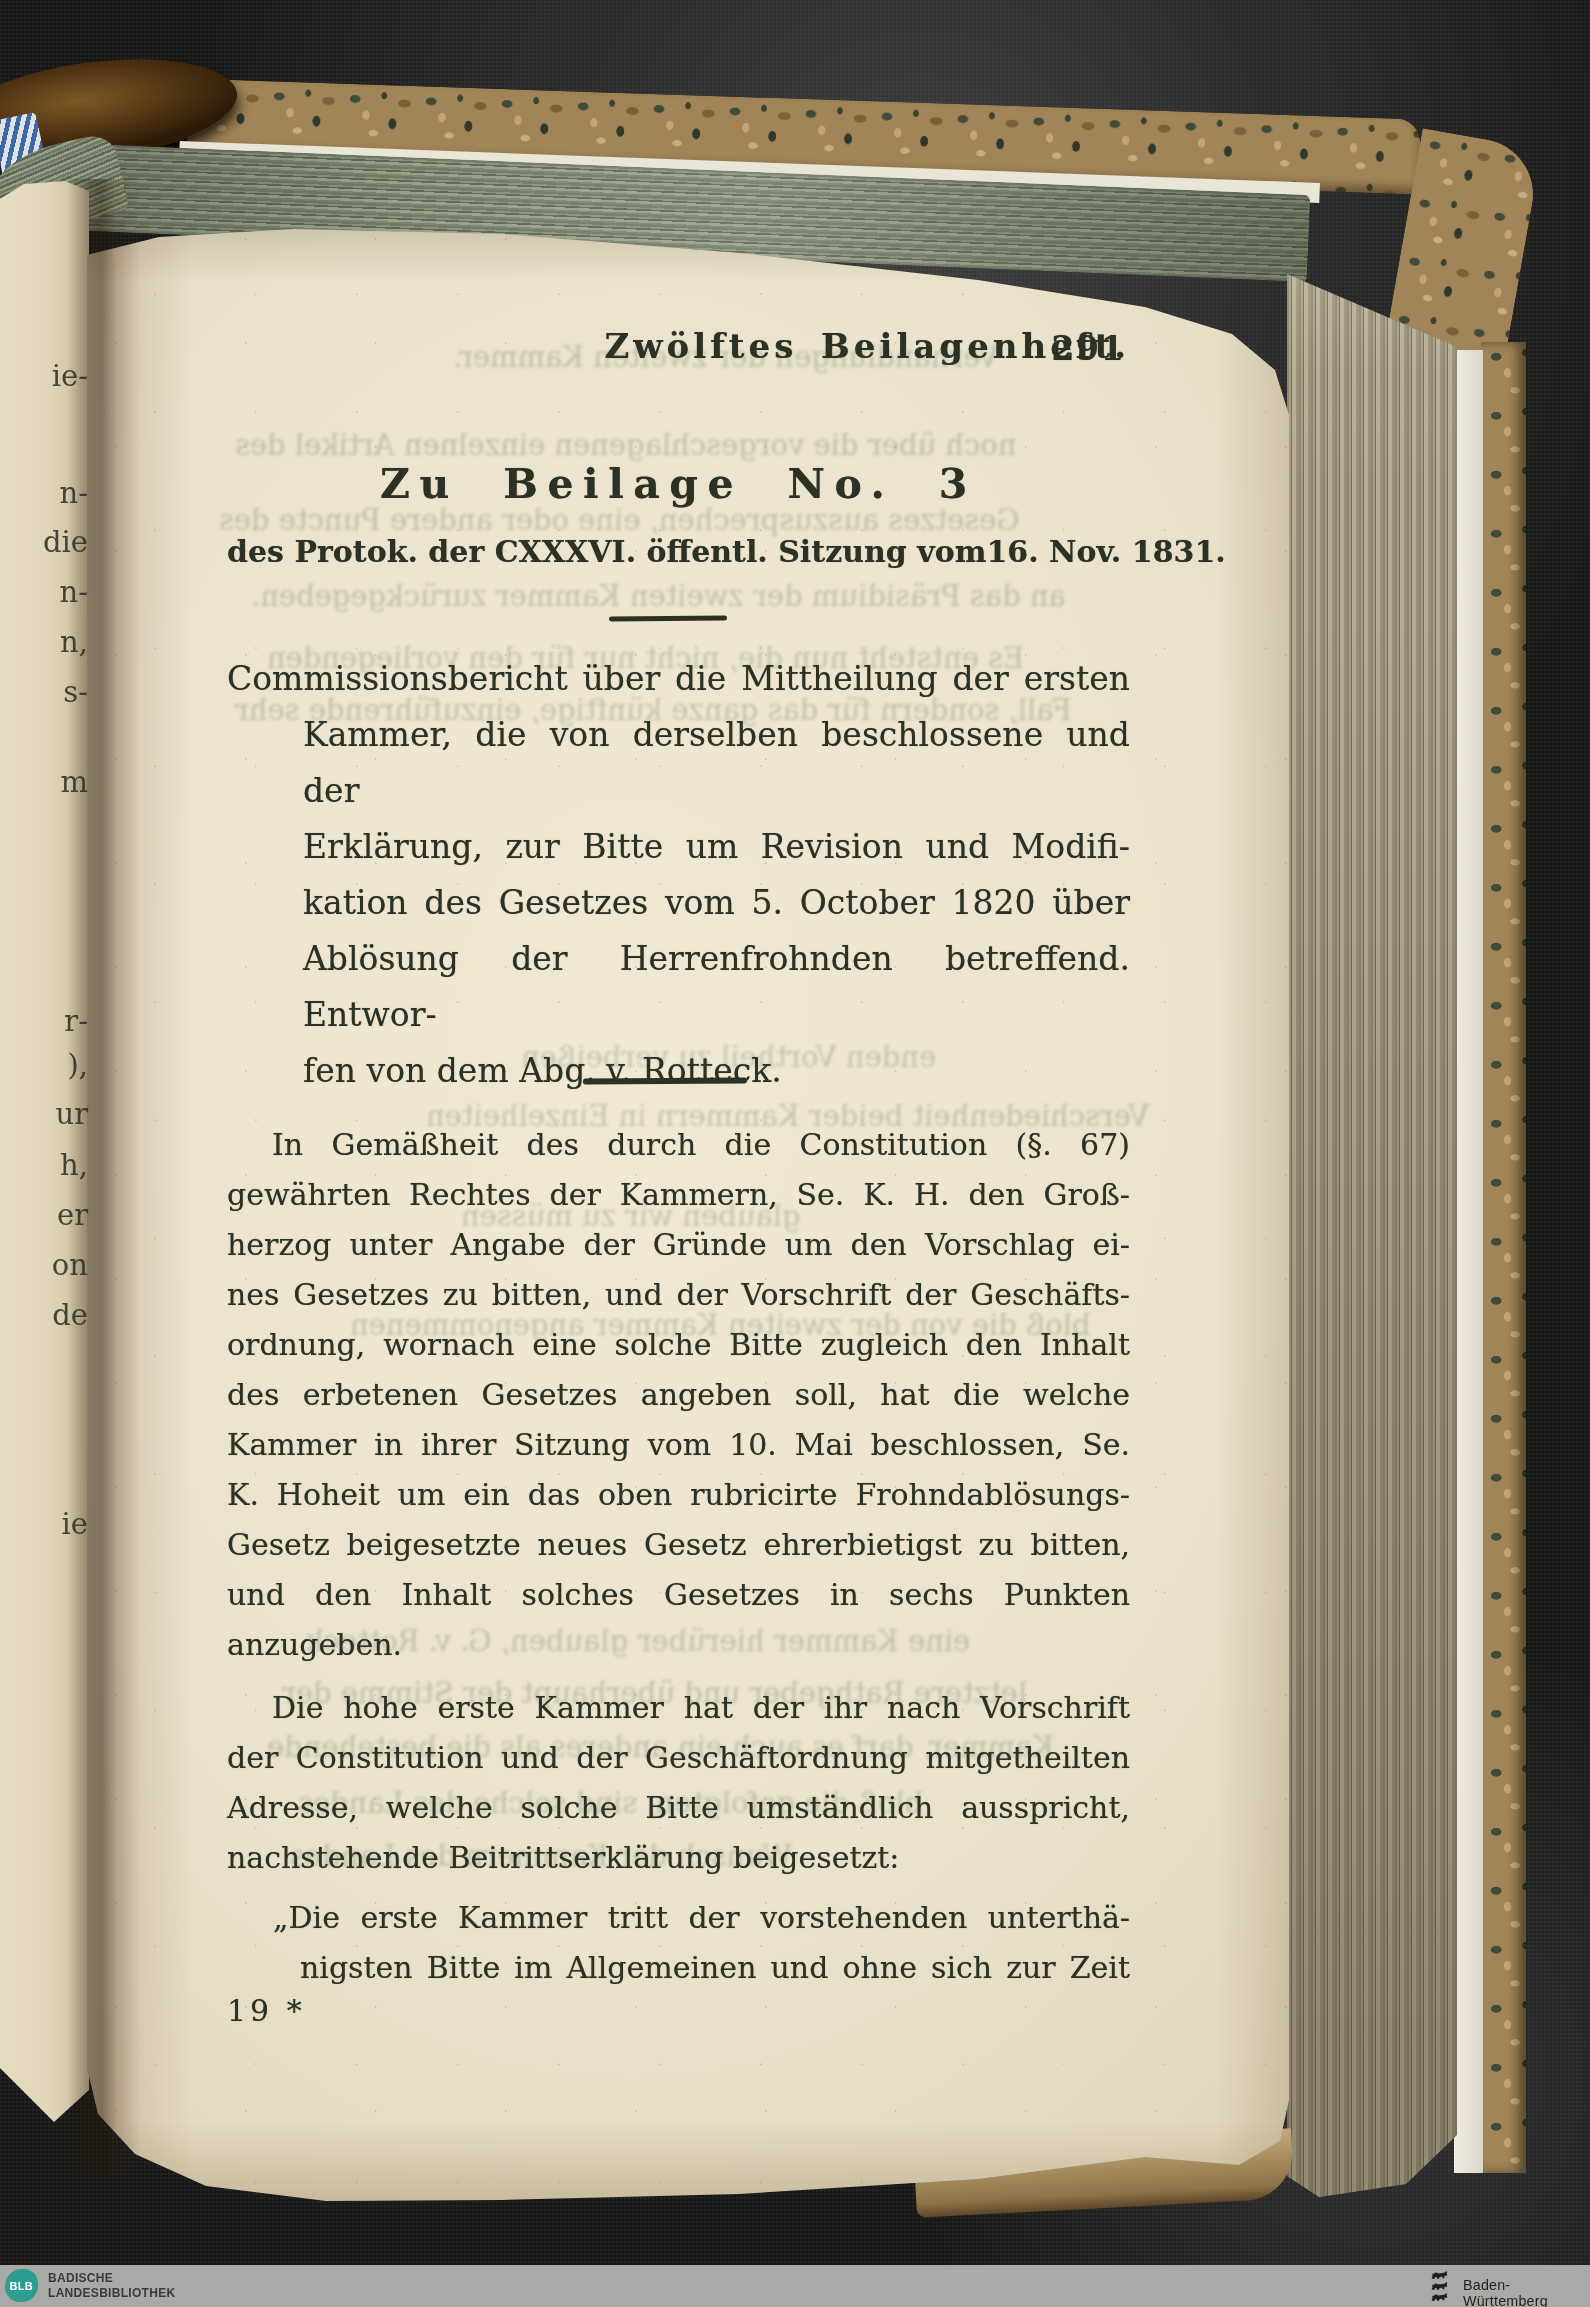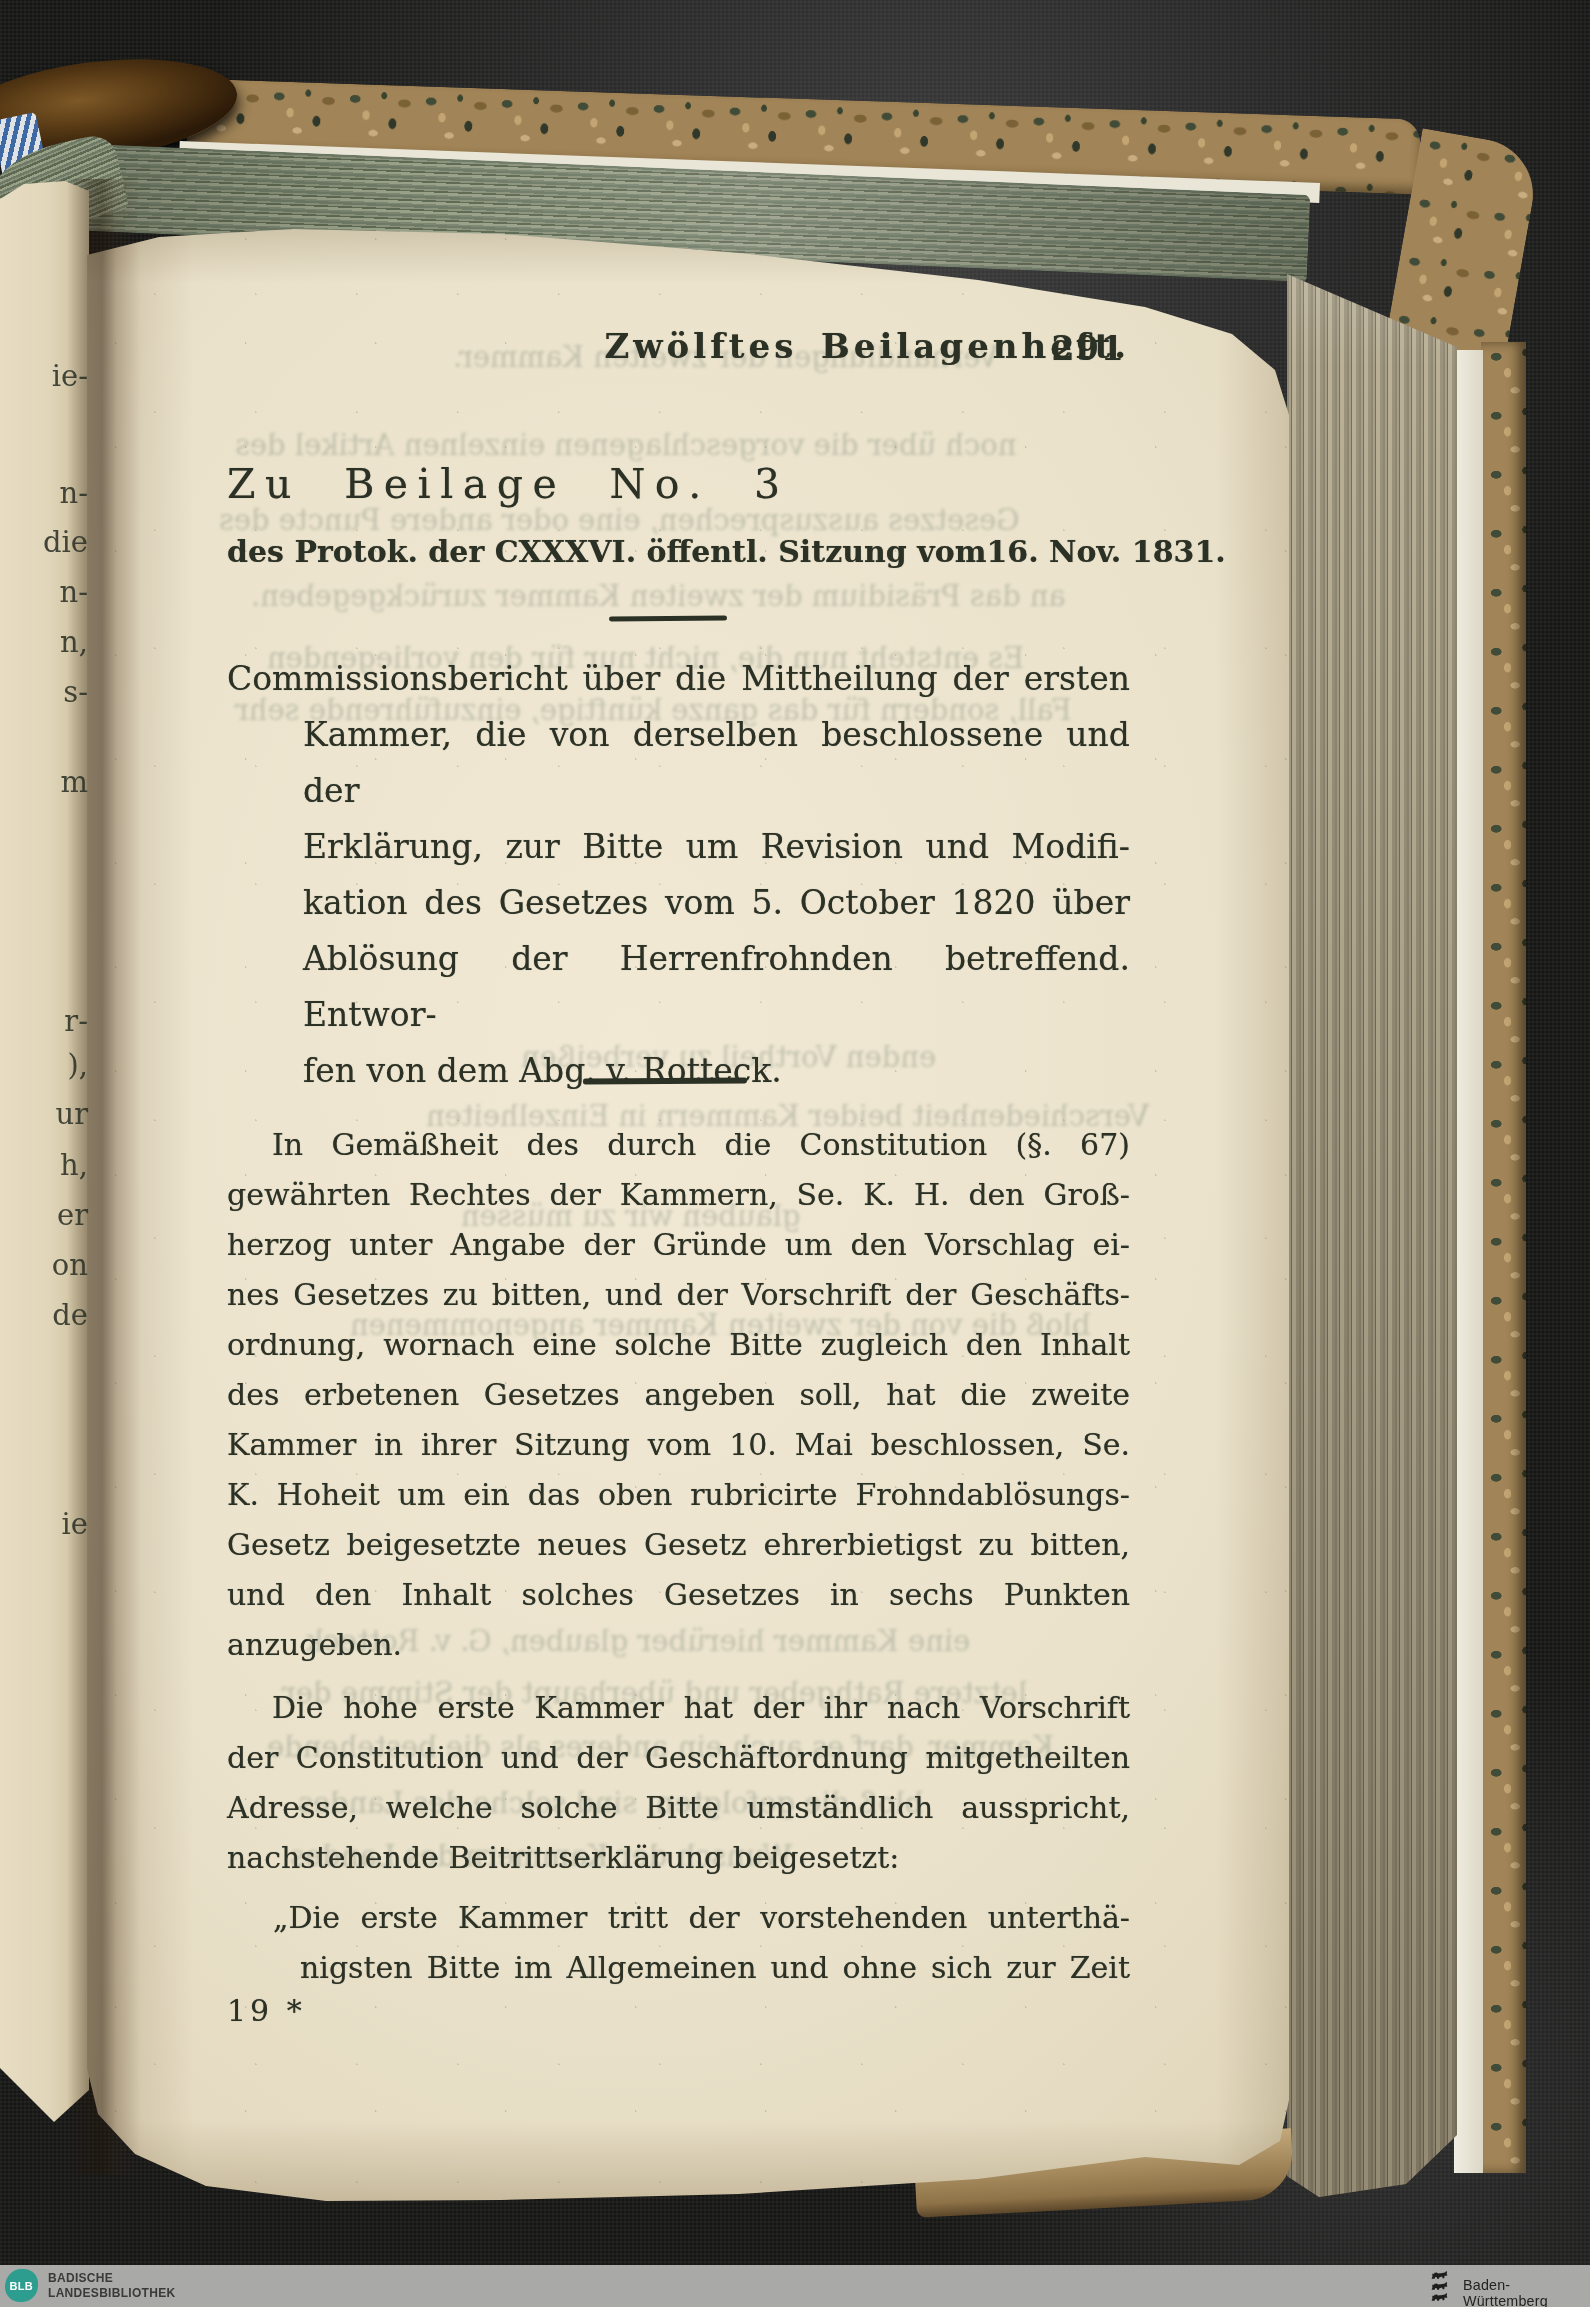--- a/index.html
+++ b/index.html
@@ -85,22 +85,22 @@
   
   .ghosts{position:absolute;left:191px;top:0;width:954px;height:2307px;z-index:7;}
   .ghosts div{position:absolute;white-space:nowrap;transform:scaleX(-1);
      font-size:29px;color:rgba(96,114,98,0.30);filter:blur(1.4px);}
   
   .textcol{position:absolute;left:227px;top:0;width:903px;height:2307px;z-index:9;
      color:#2c3126;text-shadow:0 0 0.8px rgba(44,49,37,0.55);}
   .runhead-row{position:absolute;top:326px;left:0;width:100%;text-align:right;}
   .runhead{font-size:34px;font-weight:bold;letter-spacing:4px;word-spacing:8px;}
   .pagenum{position:absolute;right:4.8px;top:3.2px;font-size:33px;font-weight:bold;letter-spacing:1.6px;}
-  .heading{position:absolute;top:460px;left:0;width:100%;
-     font-size:41px;font-weight:normal;letter-spacing:9.5px;word-spacing:20.7px;white-space:nowrap;}
+  .heading{position:absolute;top:460px;left:0;width:100%;text-align:center;
+     font-size:41px;font-weight:bold;letter-spacing:9.5px;word-spacing:20.7px;white-space:nowrap;}
   .subheading{position:absolute;top:534px;left:0;width:100%;text-align:center;
      font-size:30px;font-weight:bold;white-space:nowrap;}
   .rule{position:absolute;height:4.8px;background:#2c3126;border-radius:2.4px;transform:rotate(-0.4deg);}
   .rule1{top:616px;left:382px;width:118px;}
   .rule2{top:1078px;left:356px;width:164px;height:5.6px;}
   .block{position:absolute;left:0;width:903px;}
   .block-a{top:651px;font-size:33px;line-height:56px;}
   .block-b{font-size:30px;line-height:50px;}
   .para1{top:1120px;}
   .para2{top:1683px;}
@@ -204,21 +204,21 @@
         <div class="tline just ind1">Ablösung der Herrenfrohnden betreffend. Entwor-</div>
         <div class="tline ind1">fen von dem Abg. v. Rotteck.</div>
       </div>
     <div class="rule rule2"></div>
     <div class="block block-b para1">
         <div class="tline just ind2">In Gemäßheit des durch die Constitution (§. 67)</div>
         <div class="tline just">gewährten Rechtes der Kammern, Se. K. H. den Groß-</div>
         <div class="tline just">herzog unter Angabe der Gründe um den Vorschlag ei-</div>
         <div class="tline just">nes Gesetzes zu bitten, und der Vorschrift der Geschäfts-</div>
         <div class="tline just">ordnung, wornach eine solche Bitte zugleich den Inhalt</div>
-        <div class="tline just">des erbetenen Gesetzes angeben soll, hat die zweite</div>
+        <div class="tline just">des erbetenen Gesetzes angeben soll, hat die welche</div>
         <div class="tline just">Kammer in ihrer Sitzung vom 10. Mai beschlossen, Se.</div>
         <div class="tline just">K. Hoheit um ein das oben rubricirte Frohndablösungs-</div>
         <div class="tline just">Gesetz beigesetzte neues Gesetz ehrerbietigst zu bitten,</div>
         <div class="tline just">und den Inhalt solches Gesetzes in sechs Punkten</div>
         <div class="tline">anzugeben.</div>
       </div>
     <div class="block block-b para2">
         <div class="tline just ind2">Die hohe erste Kammer hat der ihr nach Vorschrift</div>
         <div class="tline just">der Constitution und der Geschäftordnung mitgetheilten</div>
         <div class="tline just">Adresse, welche solche Bitte umständlich ausspricht,</div>

